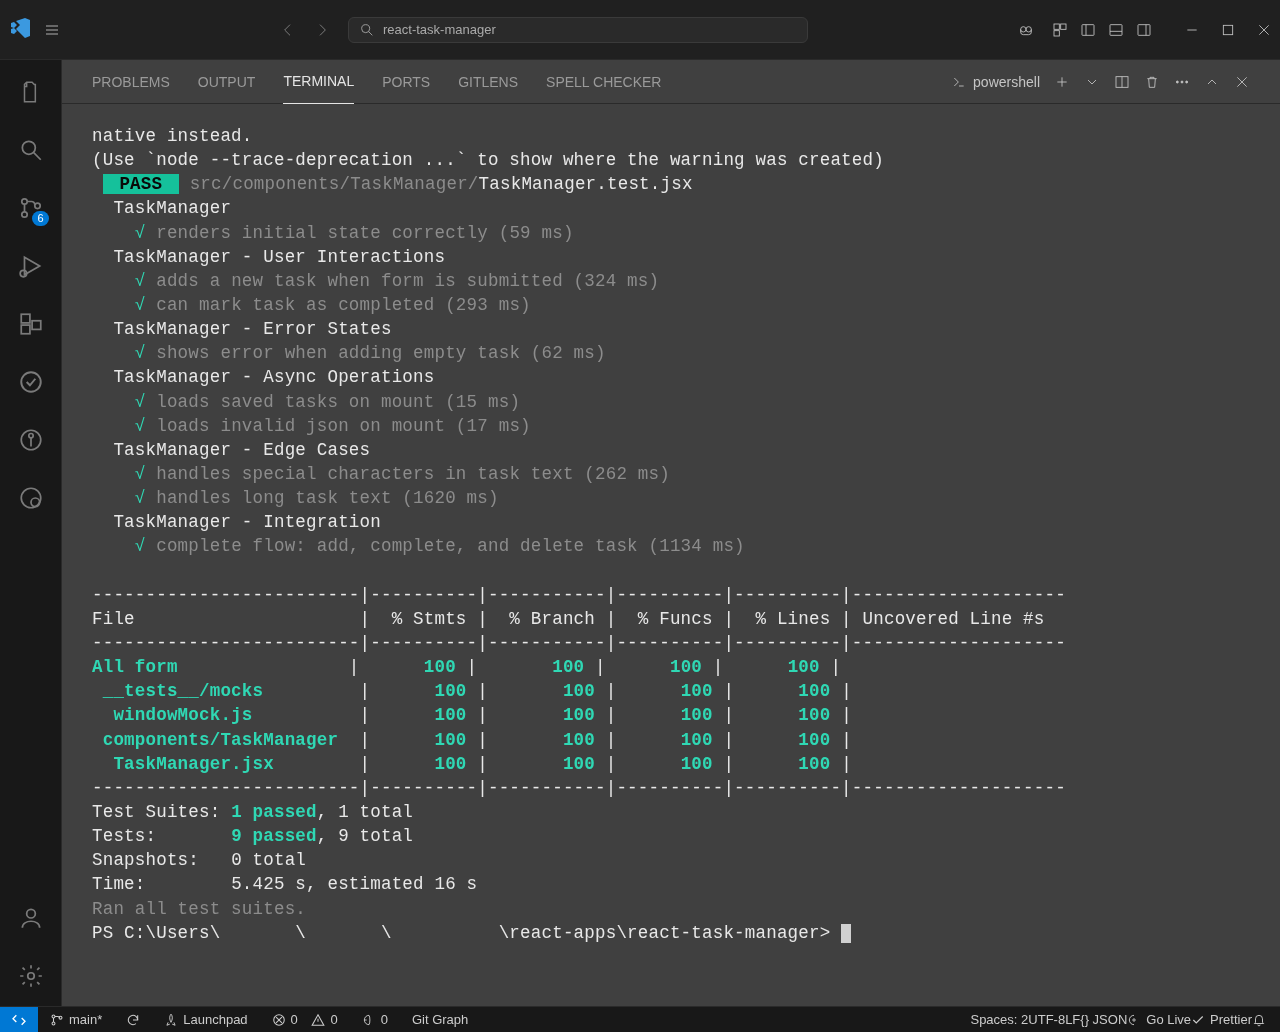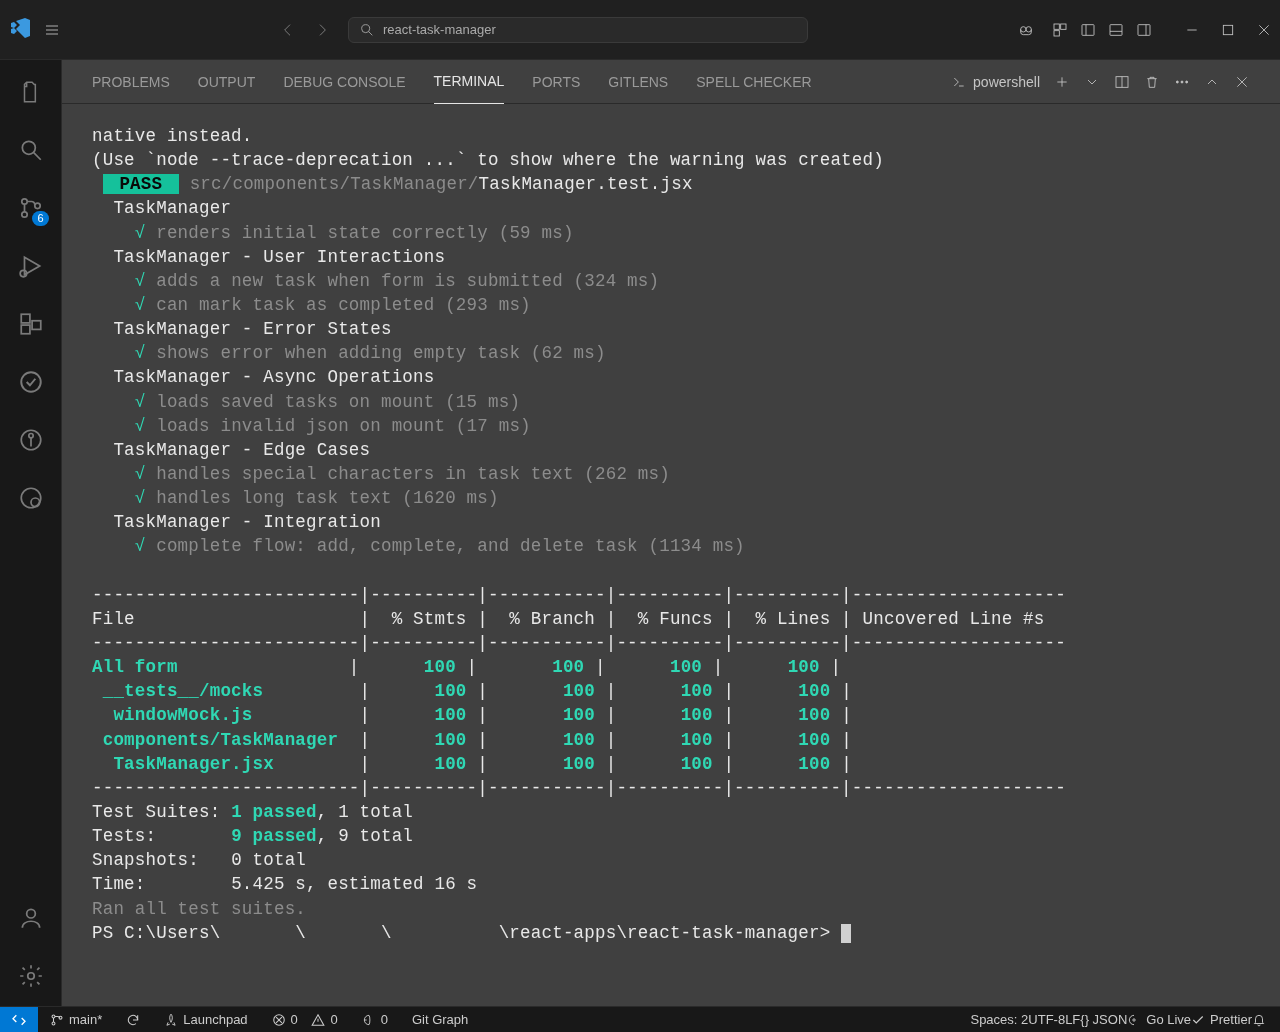--- a/index.html
+++ b/index.html
@@ -208,21 +208,20 @@
             <path d="M12 2v3M12 19v3M4.2 4.2l2.1 2.1M17.7 17.7l2.1 2.1M2 12h3M19 12h3M4.2 19.8l2.1-2.1M17.7 6.3l2.1-2.1"></path>
           </svg>
         </div>
     </div>
   </div>
 
   <div class="panel">
     <div class="panel-tabs">
       <div class="ptab">PROBLEMS</div>
       <div class="ptab">OUTPUT</div>
-      <div class="ptab">DEBUG CONSOLE</div>
       <div class="ptab active">TERMINAL</div>
       <div class="ptab">PORTS</div>
       <div class="ptab">GITLENS</div>
       <div class="ptab">SPELL CHECKER</div>
       <div class="panel-actions">
         <span class="term-label">
           <span class="icon">
               <svg viewBox="0 0 24 24">
                 <polyline points="5 6 11 12 5 18"></polyline>
                 <line x1="12" y1="18" x2="19" y2="18"></line>

